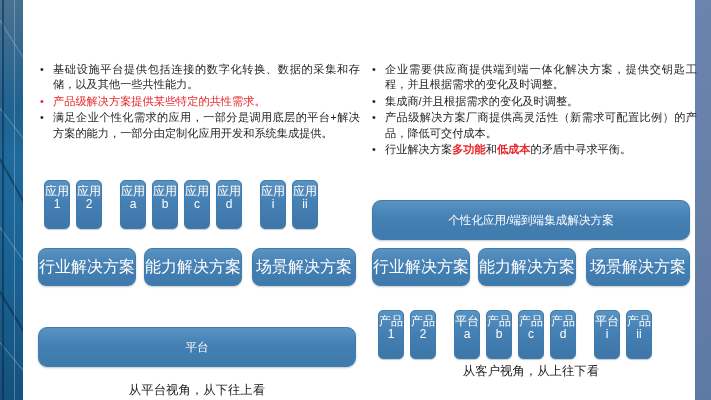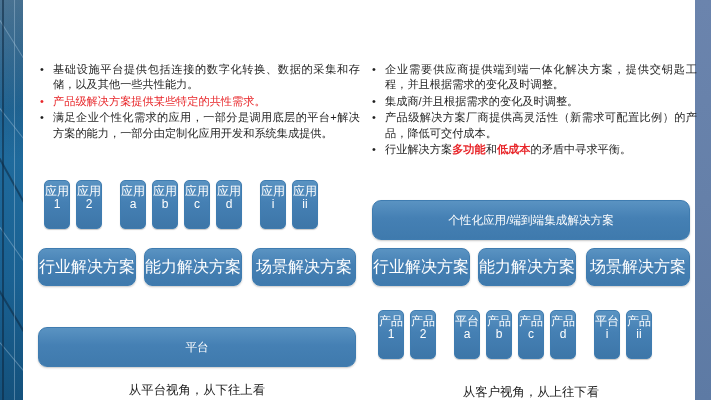--- a/index.html
+++ b/index.html
@@ -297,16 +297,16 @@
         </div>
         <div class="cell-small" style="left: 222px;">
           <span class="lbl">平台</span>
           <span class="idx">i</span>
         </div>
         <div class="cell-small" style="left: 254px;">
           <span class="lbl">产品</span>
           <span class="idx">ii</span>
         </div>
       </div>
-    <div class="caption" style="position:relative; margin-top:24px;">从客户视角，从上往下看</div>
+    <div class="caption" style="position:relative; margin-top:3px;">从客户视角，从上往下看</div>
   </div>
 
 </div>
 
 </body></html>

